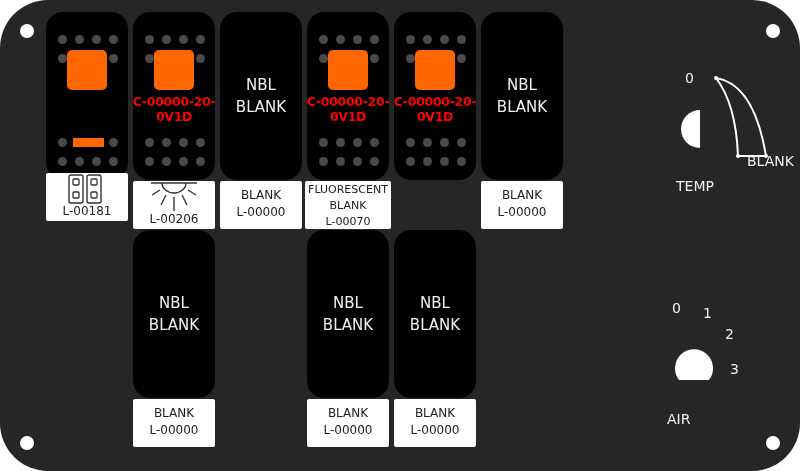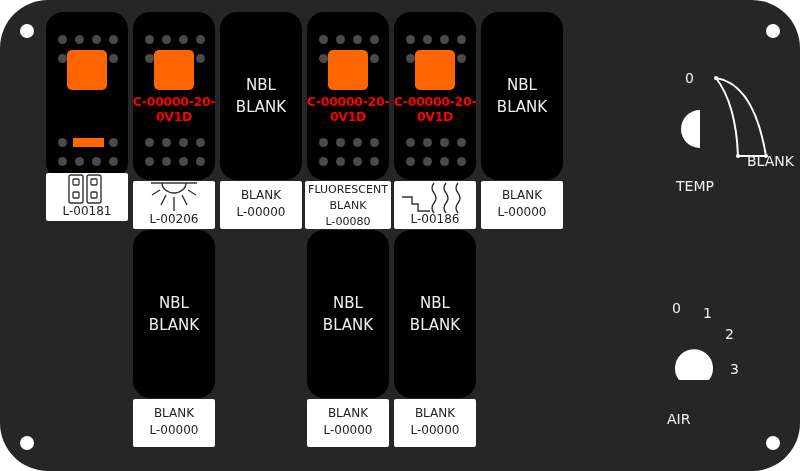--- a/index.html
+++ b/index.html
@@ -120,21 +120,21 @@
     <div class="dot" style="left:63px;top:126px;"></div>
     <div class="dot" style="left:12px;top:145px;"></div>
     <div class="dot" style="left:29px;top:145px;"></div>
     <div class="dot" style="left:46px;top:145px;"></div>
     <div class="dot" style="left:63px;top:145px;"></div>
   </div>
   <div class="label" style="left:305px;top:181px;width:86px;">
     <div class="small" style="padding-top:1px;">
         <div>FLUORESCENT</div>
         <div>BLANK</div>
-        <div>L-00080</div>
+        <div>L-00070</div>
       </div>
   </div>
 
   <div class="switch" style="left:394px;top:12px;">
     <div class="dot" style="left:12px;top:23px;"></div>
     <div class="dot" style="left:29px;top:23px;"></div>
     <div class="dot" style="left:46px;top:23px;"></div>
     <div class="dot" style="left:63px;top:23px;"></div>
     <div class="dot" style="left:12px;top:42px;"></div>
     <div class="dot" style="left:63px;top:42px;"></div>
@@ -144,29 +144,20 @@
         <div>0V1D</div>
       </div>
     <div class="dot" style="left:12px;top:126px;"></div>
     <div class="dot" style="left:29px;top:126px;"></div>
     <div class="dot" style="left:46px;top:126px;"></div>
     <div class="dot" style="left:63px;top:126px;"></div>
     <div class="dot" style="left:12px;top:145px;"></div>
     <div class="dot" style="left:29px;top:145px;"></div>
     <div class="dot" style="left:46px;top:145px;"></div>
     <div class="dot" style="left:63px;top:145px;"></div>
-  </div>
-  <div class="label" style="left:394px;top:181px;">
-    <svg width="70" height="36" viewBox="0 0 70 36" style="position:absolute;left:6px;top:-2px;">
-      <polyline points="2,18 12,18 12,25 18,25 18,32 30,32" fill="none" stroke="#333" stroke-width="1.4"></polyline>
-      <path d="M34 4 q-4 5 0 10 q4 5 0 10 q-4 5 0 10" fill="none" stroke="#333" stroke-width="1.4"></path>
-      <path d="M46 4 q-4 5 0 10 q4 5 0 10 q-4 5 0 10" fill="none" stroke="#333" stroke-width="1.4"></path>
-      <path d="M58 4 q-4 5 0 10 q4 5 0 10 q-4 5 0 10" fill="none" stroke="#333" stroke-width="1.4"></path>
-    </svg>
-    <div class="code-l">L-00186</div>
   </div>
 
   <div class="switch" style="left:481px;top:12px;">
     <div class="nbl">
         <div>NBL</div>
         <div>BLANK</div>
       </div>
   </div>
   <div class="label" style="left:481px;top:181px;">
     <div class="t2">

